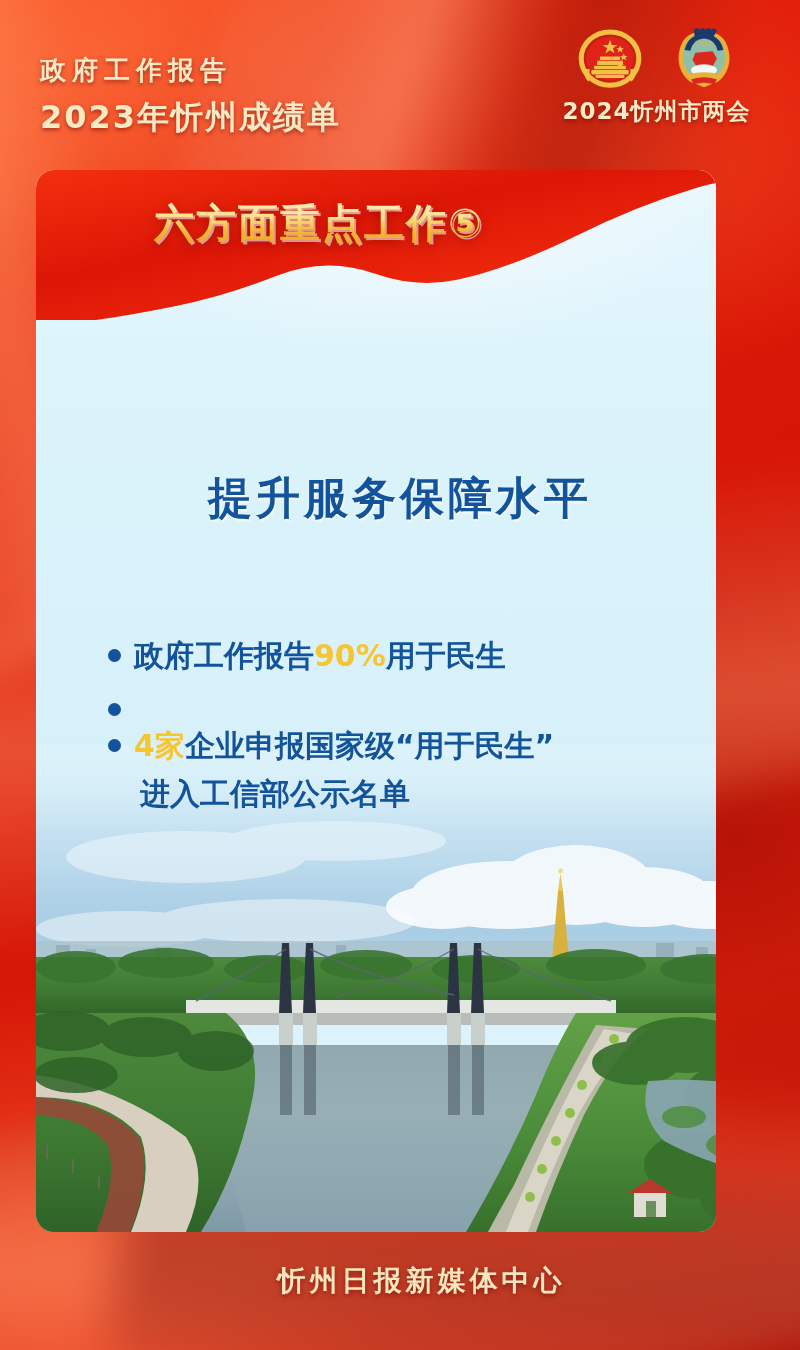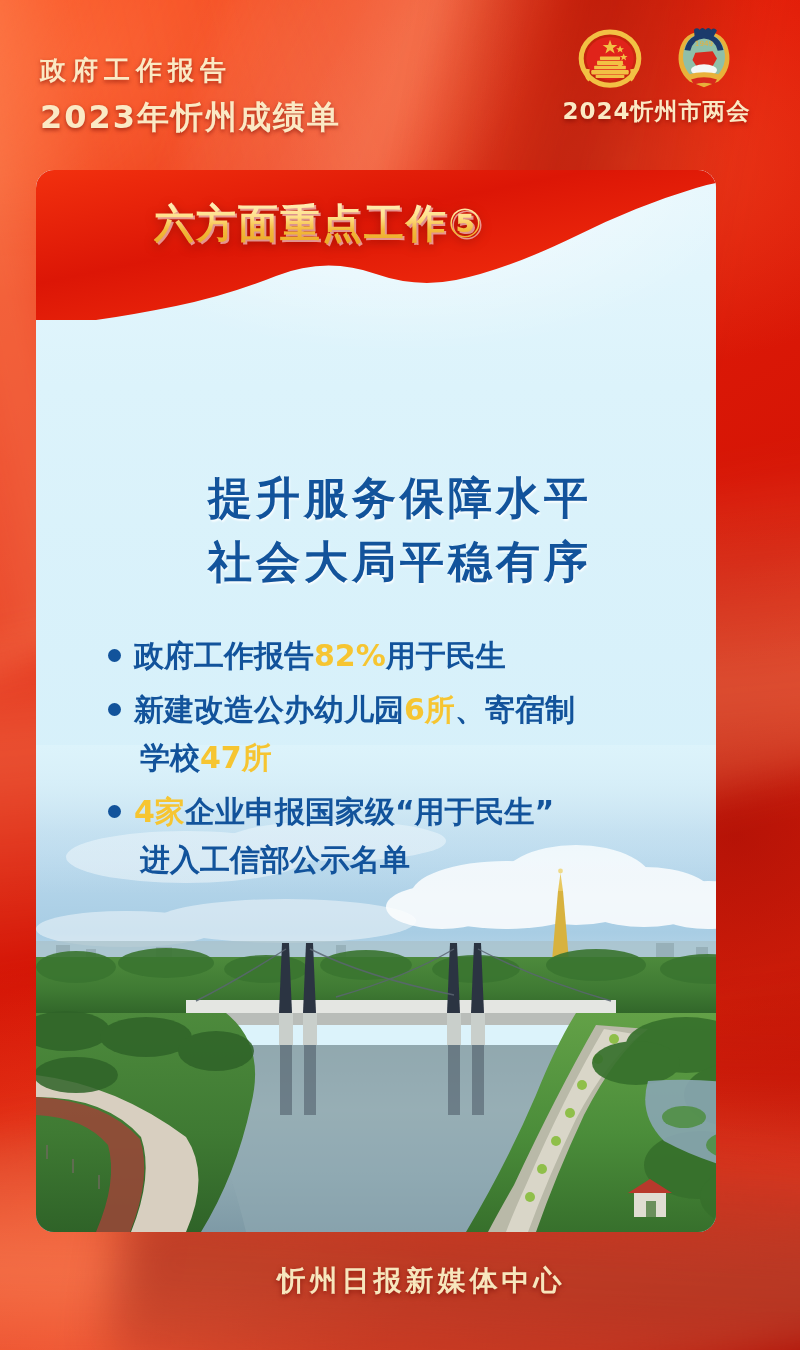--- a/index.html
+++ b/index.html
@@ -255,31 +255,29 @@
           <stop offset="100%" stop-color="#c40f03"></stop>
         </linearGradient>
       </defs>
       <path d="M0,0 L728,0 L728,14 Q700,6 660,18 Q600,36 540,66 Q470,100 420,110
                Q380,118 340,104 Q290,86 240,106 Q190,126 140,136
                Q96,145 60,150 L0,150 Z" fill="url(#wavegrad)"></path>
     </svg>
 
     <div class="headline">
       <div>提升服务保障水平</div>
-      <div>社会大局平稳有序</div>
     </div>
 
     <div class="bullets" id="bullets">
         <div class="bullet-item">
           <span class="dot"></span>
-          <div class="btext"><span>政府工作报告</span><span class="hl">82%</span><span>用于民生</span></div>
+          <div class="btext"><span>政府工作报告</span><span class="hl">90%</span><span>用于民生</span></div>
         </div>
         <div class="bullet-item">
           <span class="dot"></span>
-          <div class="btext"><span>新建改造公办幼儿园</span><span class="hl">6所</span><span>、寄宿制</span><span class="ind"><span>学校</span><span class="hl">47所</span></span></div>
         </div>
         <div class="bullet-item">
           <span class="dot"></span>
           <div class="btext"><span class="hl">4家</span><span>企业申报国家级“用于民生”</span><span class="ind"><span>进入工信部公示名单</span></span></div>
         </div>
       </div>
 
     <div class="photo" title="忻州城市滨河景观：云龙湾大桥与牧马河生态公园航拍">
       <svg viewBox="0 0 728 487" preserveAspectRatio="none" width="728" height="487" aria-hidden="true">
         <defs>

